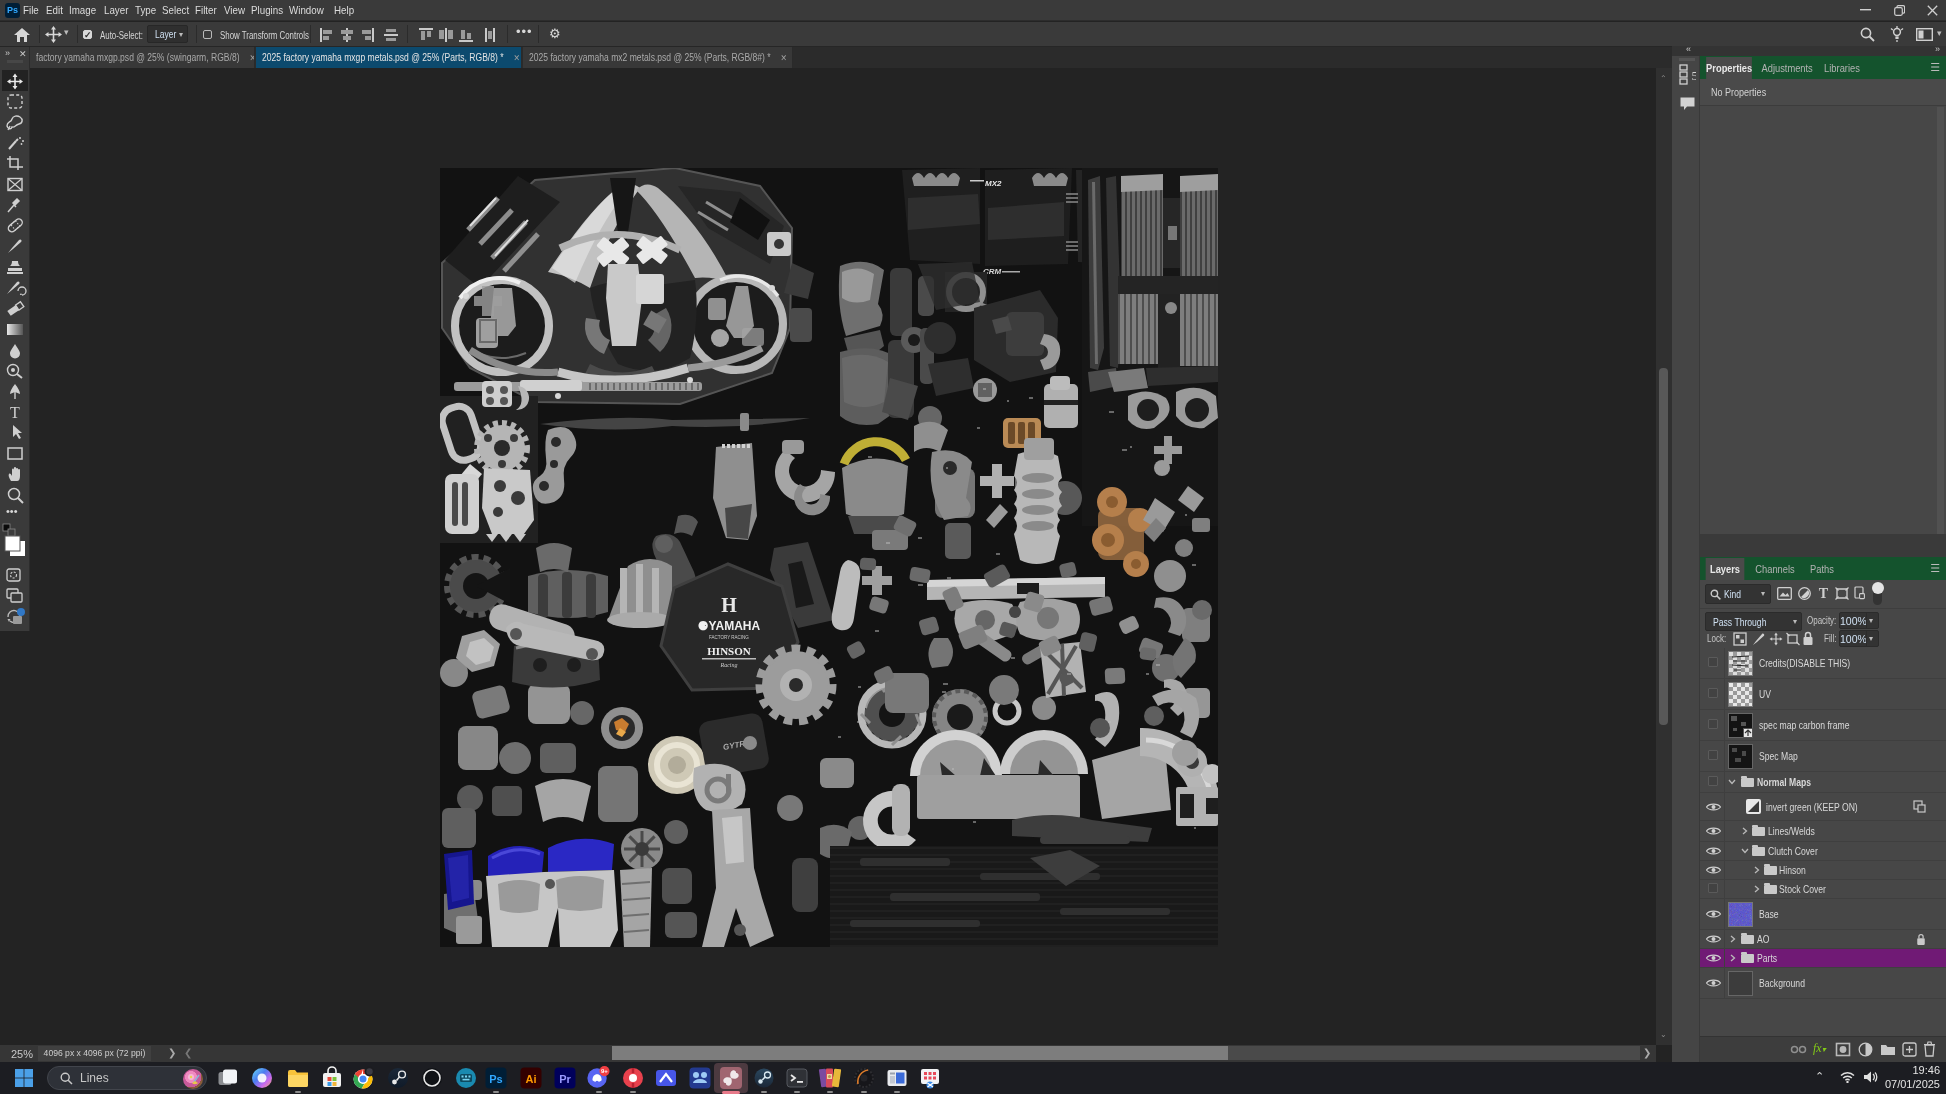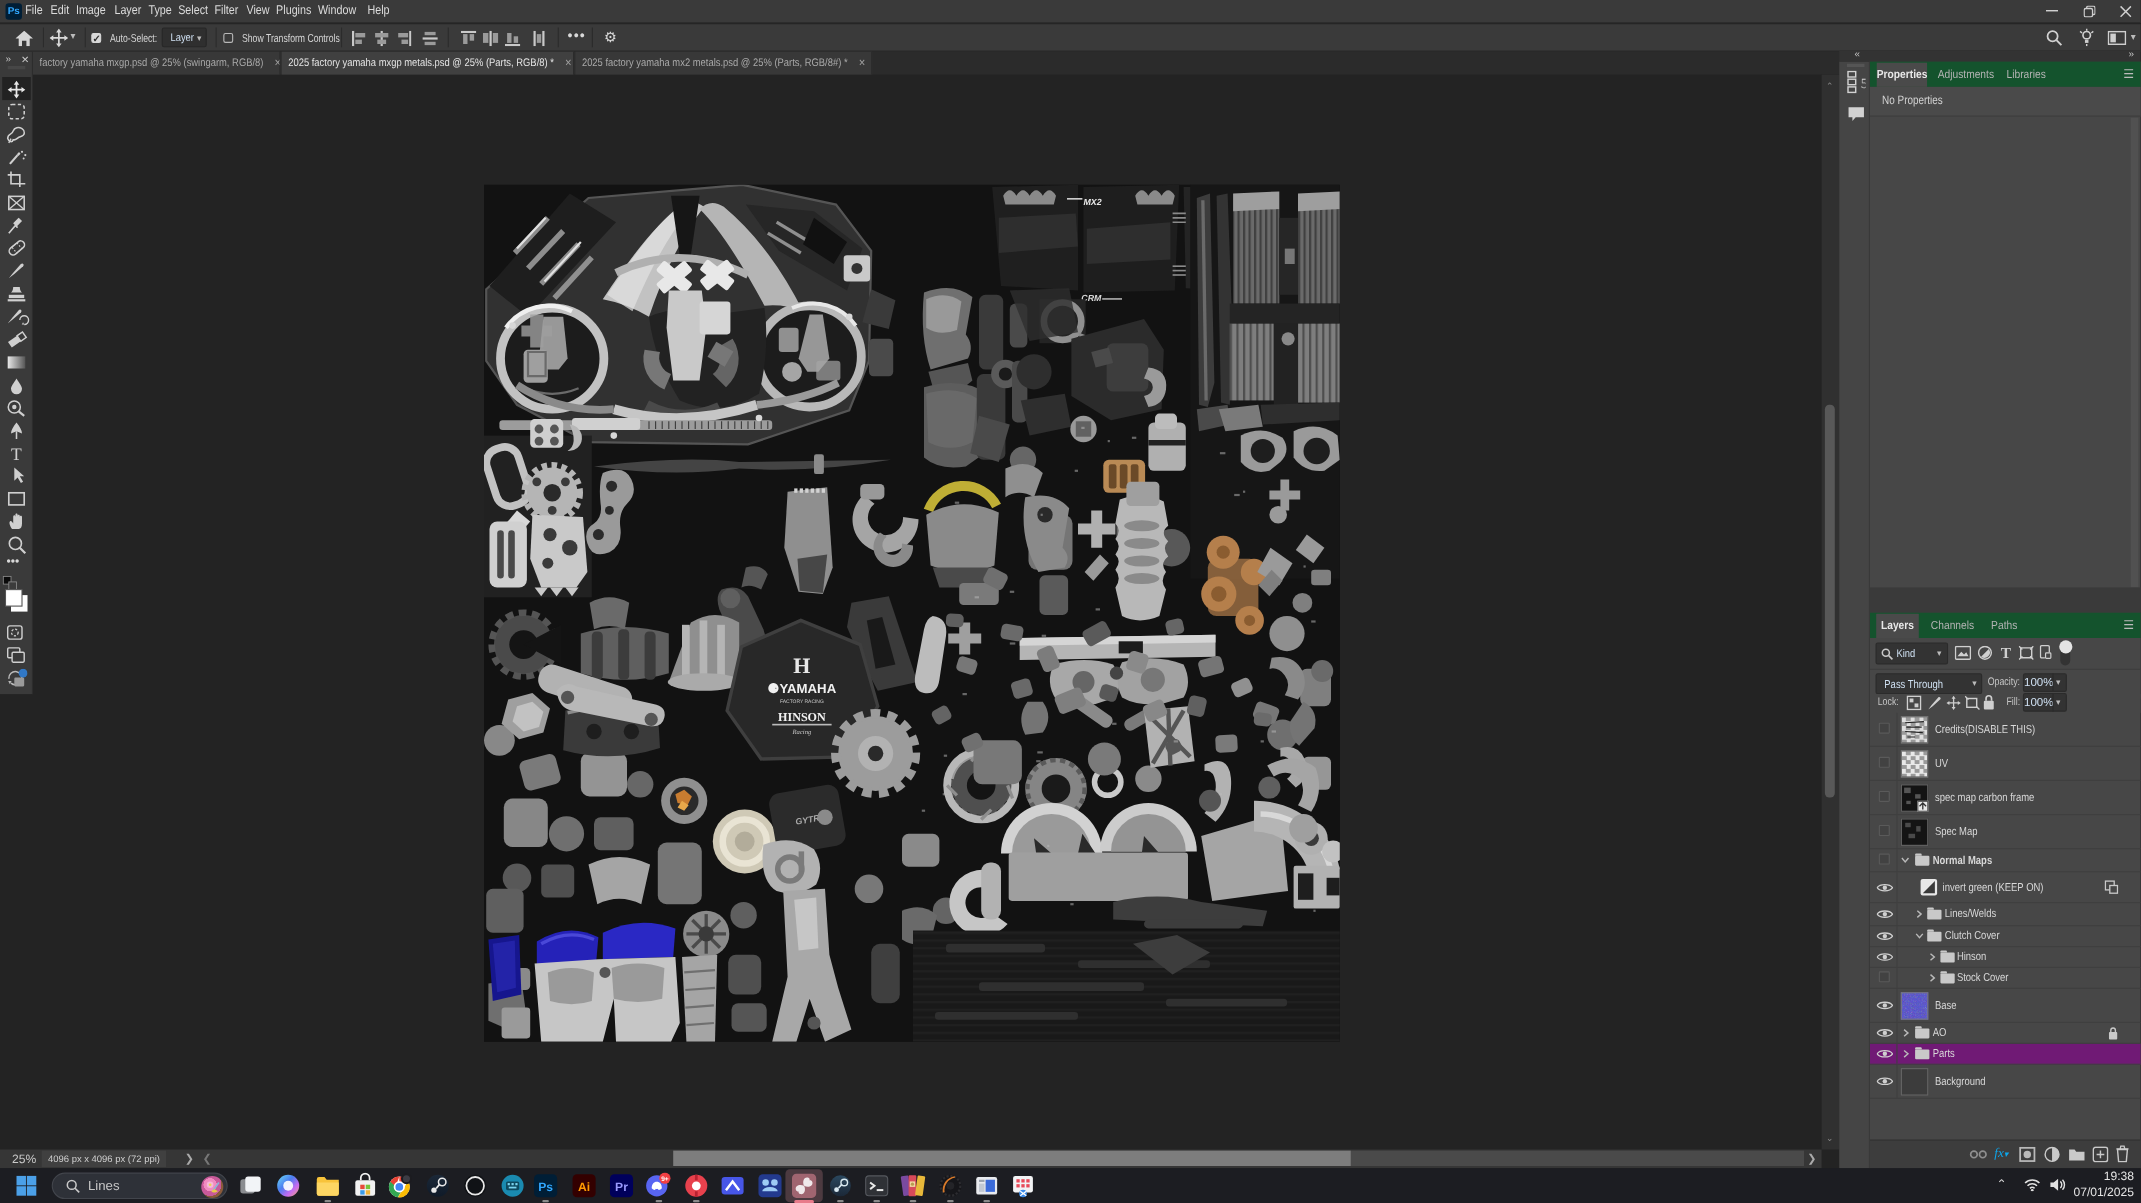--- a/index.html
+++ b/index.html
@@ -14,21 +14,21 @@
   #optbar { position:absolute; left:0; top:22px; width:1946px; height:25px; background:#3a3a3a; border-bottom:1px solid #262626; }
   .osep { position:absolute; top:3px; width:1px; height:18px; background:#2b2b2b; }
   .otxt { position:absolute; color:#d6d6d6; font-size:10.5px; top:7px; transform:scaleX(0.75); transform-origin:left top; white-space:nowrap; }
   .obox { position:absolute; top:3px; height:18px; background:#2f2f2f; border:1px solid #272727; border-radius:2px; color:#cfe0f2; font-size:11px; }
   .chk { position:absolute; top:8px; width:9px; height:9px; border:1px solid #b9b9b9; border-radius:2px; background:transparent; }
   .chk.on { background:#d8d8d8; border-color:#d8d8d8; }
   .chk.on:after { content:"✓"; position:absolute; left:0px; top:-1px; font-size:9px; color:#2b2b2b; font-weight:bold; }
   
   #tabbar { position:absolute; left:30px; top:47px; width:1642px; height:21px; background:#2b2b2b; }
   .dtab { position:absolute; top:0; height:21px; font-size:10px; color:#a9a9a9; background:#383838; border-right:1px solid #2a2a2a; line-height:21px; padding:0 6px; white-space:nowrap; overflow:hidden; }
-  .dtab.act { background:#404040; color:#e4e4e4; }
+  .dtab.act { background:#0c4a6e; color:#e4e4e4; }
   .dtab .x { color:#9f9f9f; font-size:9px; margin-left:6px; }
   .dtab .tt { display:inline-block; transform:scaleX(0.855); transform-origin:left center; }
   
   #toolbar { position:absolute; left:0; top:47px; width:30px; height:584px; background:#3a3a3a; border-right:1px solid #2c2c2c; }
   .tool { position:absolute; left:3px; width:24px; height:19px; color:#d2d2d2; text-align:center; }
   
   #pasteboard { position:absolute; left:0px; top:68px; width:1656px; height:977px; background:#232323; }
   #doc { position:absolute; left:440px; top:168px; width:778px; height:779px; background:#131313; }
   
   #vsb { position:absolute; left:1656px; top:68px; width:16px; height:977px; background:#303030; }
@@ -1179,21 +1179,21 @@
       <div style="position:absolute; left:28px; top:3px; width:25px; height:25px; border:1px solid #666; background:#3c3c3c;"></div>
       <span class="ln" style="position:absolute; left:59px; top:9px;">Background</span>
       </div>
   </div>
 
   <div style="position:absolute; left:0; top:479px; width:246px; height:26px; background:#3d3d3d; border-top:1px solid #333;">
     <svg class="abs" style="left:90px; top:8px;" width="17" height="9" viewBox="0 0 17 9">
         <circle cx="4.5" cy="4.5" r="3" fill="none" stroke="#8f8f8f" stroke-width="1.5"></circle>
         <circle cx="12.5" cy="4.5" r="3" fill="none" stroke="#8f8f8f" stroke-width="1.5"></circle>
       </svg>
-    <span style="position:absolute; left:113px; top:4px; color:#0ea5e9; font-size:12px; font-style:italic; font-family:'Liberation Serif';">fx<span style="font-size:8px;">▾</span></span>
+    <span style="position:absolute; left:113px; top:4px; color:#84cc16; font-size:12px; font-style:italic; font-family:'Liberation Serif';">fx<span style="font-size:8px;">▾</span></span>
     <svg class="abs" style="left:135px; top:5px;" width="16" height="15" viewBox="0 0 16 15">
         <rect x="1.5" y="1.5" width="13" height="12" fill="none" stroke="#b9b9b9" stroke-width="1.6"></rect>
         <circle cx="8" cy="7.5" r="3.4" fill="#b9b9b9"></circle>
       </svg>
     <svg class="abs" style="left:158px; top:5px;" width="15" height="15" viewBox="0 0 15 15">
         <circle cx="7.5" cy="7.5" r="6.3" fill="none" stroke="#c9c9c9" stroke-width="1.3"></circle>
         <path d="M7.5 1.2 A6.3 6.3 0 0 1 7.5 13.8 Z" fill="#c9c9c9"></path>
       </svg>
     <svg class="abs" style="left:180px; top:6px;" width="16" height="13" viewBox="0 0 16 13">
         <path d="M1 12 L1 2 L6 2 L7.5 4 L15 4 L15 12 Z" fill="#c9c9c9"></path>
@@ -1408,21 +1408,21 @@
   <div class="tdash" style="left:894px;"></div>
   <span style="position:absolute; left:1815px; top:8px; color:#d8d8d8; font-size:11px;">⌃</span>
   <svg class="abs" style="left:1840px; top:9px;" width="15" height="12" viewBox="0 0 15 12">
       <path d="M1 4.5 a9 9 0 0 1 13 0 M3.2 7 a6 6 0 0 1 8.6 0 M5.4 9.3 a3 3 0 0 1 4.2 0" fill="none" stroke="#e0e0e0" stroke-width="1.4"></path>
       <circle cx="7.5" cy="11" r="1.2" fill="#e0e0e0"></circle>
     </svg>
   <svg class="abs" style="left:1863px; top:8px;" width="15" height="14" viewBox="0 0 15 14">
       <path d="M1 5 L4 5 L8 1.5 L8 12.5 L4 9 L1 9 Z" fill="#e0e0e0"></path>
       <path d="M10 4 a4 4 0 0 1 0 6 M12 2.5 a6.5 6.5 0 0 1 0 9" fill="none" stroke="#e0e0e0" stroke-width="1.3"></path>
     </svg>
-  <span style="position:absolute; left:1898px; top:2px; width:42px; text-align:right; color:#e4e4e4; font-size:11px;">19:38</span>
+  <span style="position:absolute; left:1898px; top:2px; width:42px; text-align:right; color:#e4e4e4; font-size:11px;">19:46</span>
   <span style="position:absolute; left:1868px; top:16px; width:72px; text-align:right; color:#e4e4e4; font-size:11px;">07/01/2025</span>
 </div>
 
 <div id="stripicons">
   <div style="position:absolute; left:1679px; top:58px; width:16px; height:3px; background:#555;"></div>
   <svg class="abs" style="left:1678px; top:64px;" width="18" height="22" viewBox="0 0 18 22">
       <g fill="none" stroke="#d2d2d2" stroke-width="1.3">
         <rect x="2" y="1" width="7" height="5"></rect>
         <rect x="2" y="8" width="7" height="5"></rect>
         <rect x="2" y="15" width="7" height="5"></rect>

